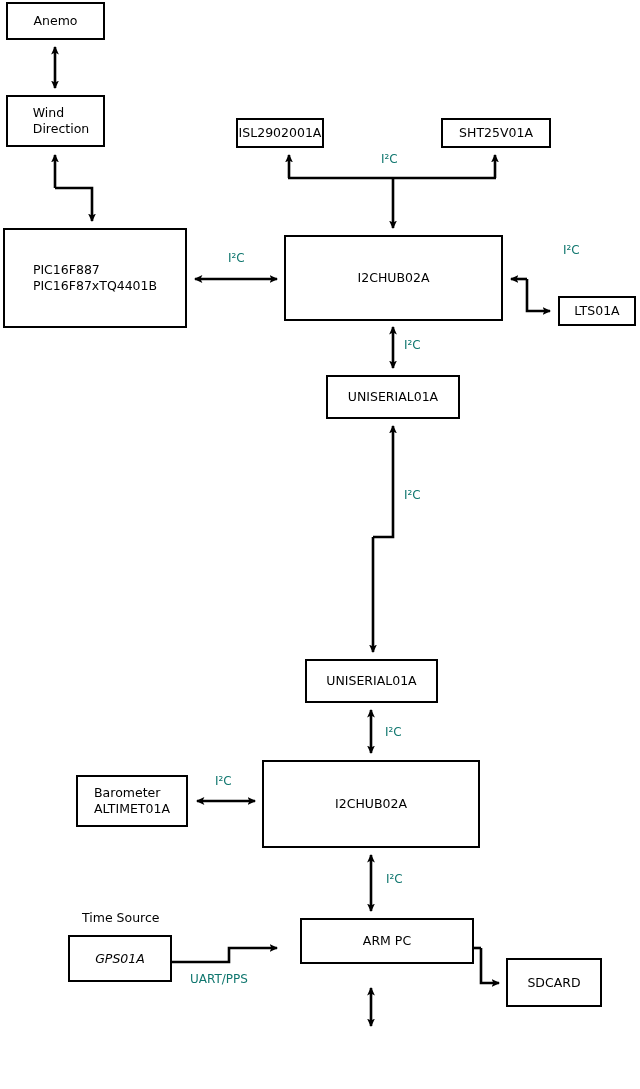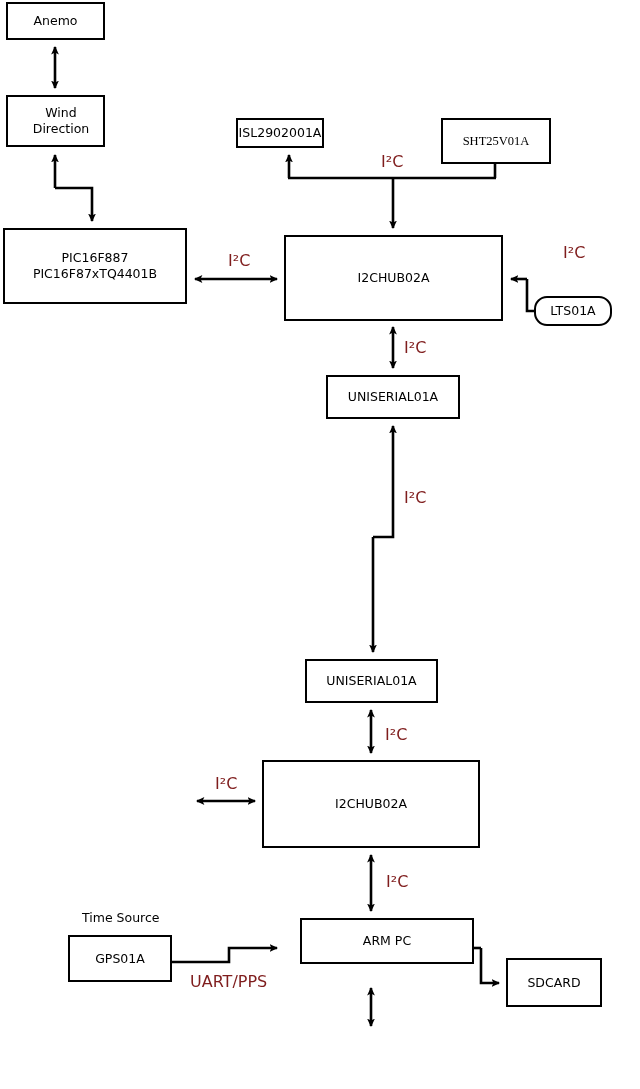--- a/index.html
+++ b/index.html
@@ -16,31 +16,30 @@
     overflow: hidden;
   }
   .node {
     position: absolute;
     box-sizing: border-box;
     border: 2px solid #000000;
     background: #ffffff;
     display: flex;
     align-items: center;
     justify-content: center;
-    text-align: center;
     font-size: 12.5px;
     color: #000000;
     line-height: 1.28;
     z-index: 3;
     white-space: pre-line;
   }
   .edge-label {
     position: absolute;
-    font-size: 16px;
-    color: #7f1d1d;
+    font-size: 12px;
+    color: #0f766e;
     z-index: 4;
     white-space: nowrap;
     background: transparent;
   }
   .free-label {
     position: absolute;
     font-size: 12.5px;
     color: #000000;
     z-index: 4;
     white-space: nowrap;
@@ -102,39 +101,41 @@
     <path d="M481,948 L481,983 L499,983" fill="none" stroke="#000000" stroke-width="2.6" marker-end="url(#ah)"></path>
 
     <line x1="371" y1="988" x2="371" y2="1026" stroke="#000000" stroke-width="2.6" marker-end="url(#ah)" marker-start="url(#ah-start)"></line>
   </svg>
 
   <div class="node" style="left:6px; top:2px; width:99px; height:38px;">Anemo</div>
 
   <div class="node" style="left:6px; top:95px; width:99px; height:52px;padding-left:11px;">Wind
 Direction</div>
 
-  <div class="node" style="left:3px; top:228px; width:184px; height:76px;">PIC16F887
+  <div class="node" style="left:3px; top:228px; width:184px; height:100px;">PIC16F887
 PIC16F87xTQ4401B</div>
 
   <div class="node" style="left:236px; top:118px; width:88px; height:30px;">ISL2902001A</div>
 
-  <div class="node" style="left:441px; top:118px; width:110px; height:46px;font-family:Liberation Serif, serif;">SHT25V01A</div>
+  <div class="node" style="left:441px; top:118px; width:110px; height:30px;">SHT25V01A</div>
 
   <div class="node" style="left:284px; top:235px; width:219px; height:86px;">I2CHUB02A</div>
 
-  <div class="node" style="left:534px; top:296px; width:78px; height:30px;border-radius:13px;">LTS01A</div>
+  <div class="node" style="left:558px; top:296px; width:78px; height:30px;">LTS01A</div>
 
   <div class="node" style="left:326px; top:375px; width:134px; height:44px;">UNISERIAL01A</div>
 
   <div class="node" style="left:305px; top:659px; width:133px; height:44px;">UNISERIAL01A</div>
 
   <div class="node" style="left:262px; top:760px; width:218px; height:88px;">I2CHUB02A</div>
 
+  <div class="node" style="left:76px; top:775px; width:112px; height:52px;">Barometer
+ALTIMET01A</div>
 
-  <div class="node" style="left:68px; top:935px; width:104px; height:47px;">GPS01A</div>
+  <div class="node" style="left:68px; top:935px; width:104px; height:47px;font-style:italic;">GPS01A</div>
 
   <div class="node" style="left:300px; top:918px; width:174px; height:46px;">ARM PC</div>
 
   <div class="node" style="left:506px; top:958px; width:96px; height:49px;">SDCARD</div>
 
 
   <div class="edge-label" style="left:381px; top:152px;">I²C</div>
 
   <div class="edge-label" style="left:228px; top:251px;">I²C</div>
 

